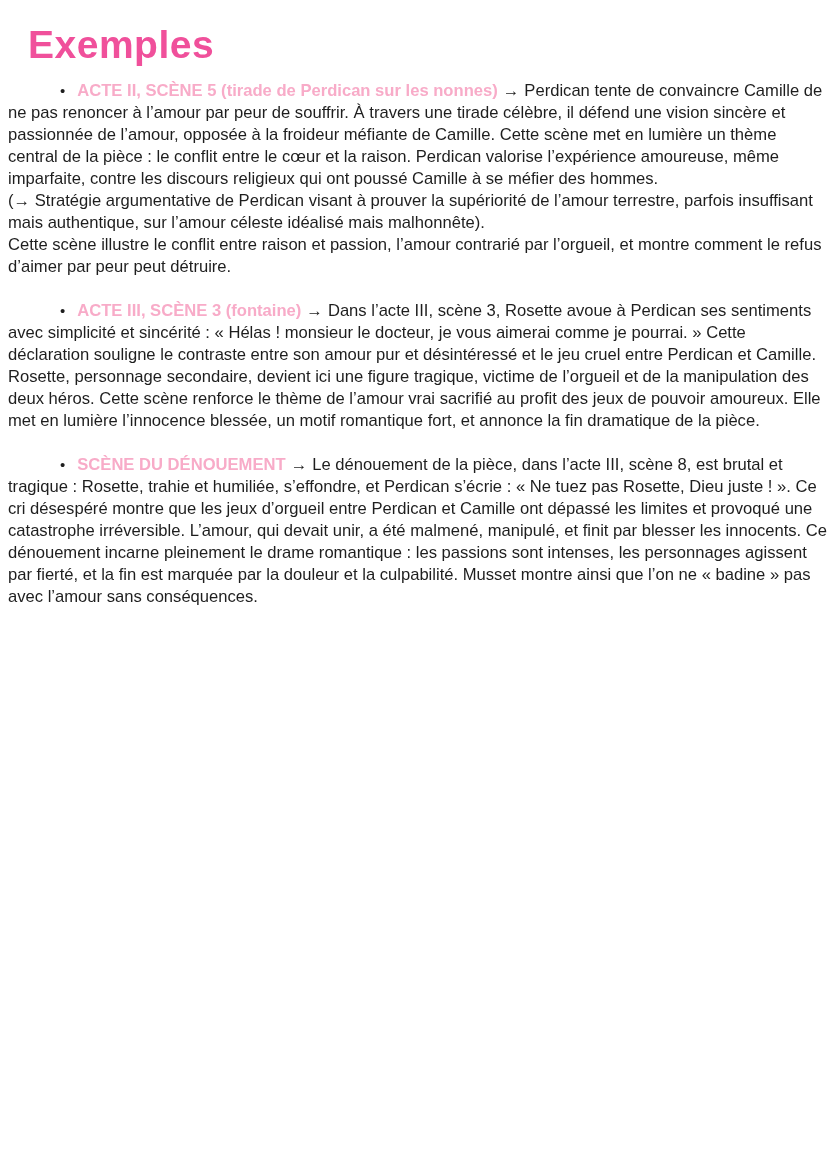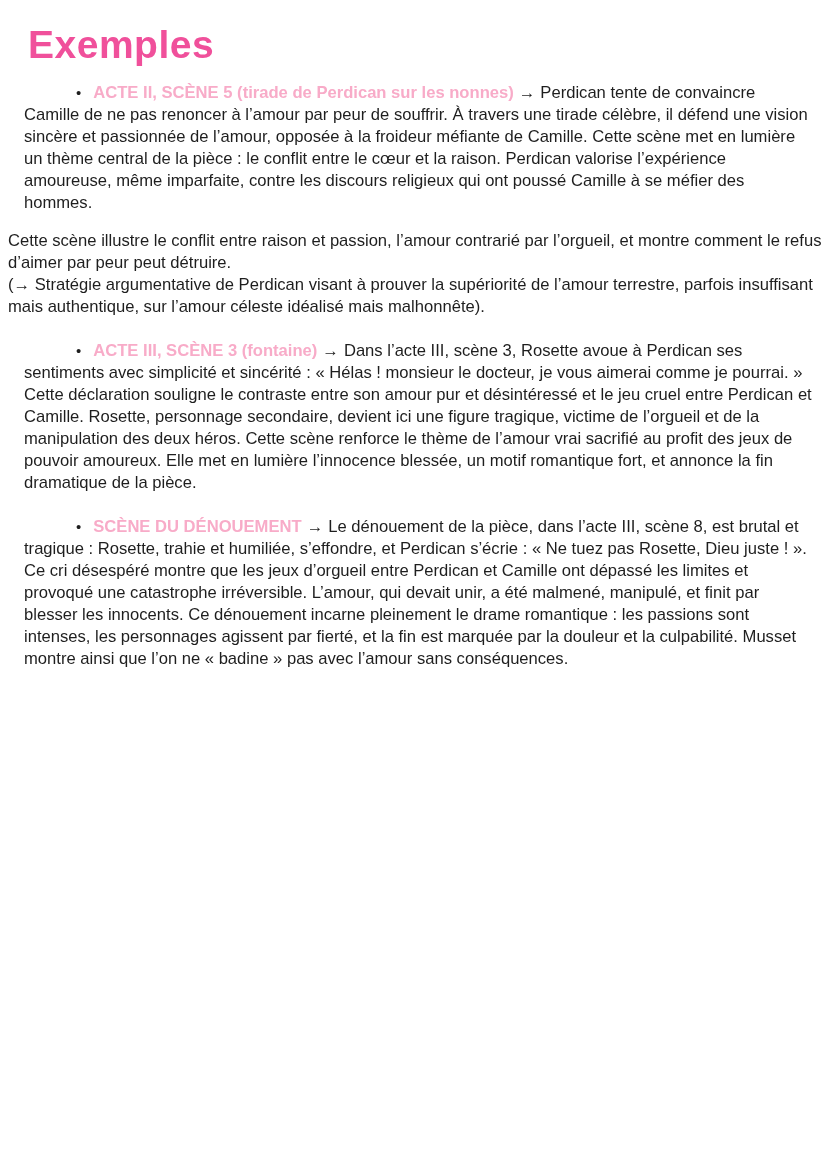--- a/index.html
+++ b/index.html
@@ -28,21 +28,21 @@
     font-weight:800;
     letter-spacing:0.5px;
     color:var(--title-color);
   }
   .section{
     margin:0 0 22px 0;
     font-size:16.6px;
     line-height:22px;
   }
   .lead{
-    margin:16px;
+    margin:0;
     text-indent:26px;
   }
   .cont{
     margin:0;
   }
   .bullet{
     display:inline-block;
     margin-right:12px;
     font-size:15px;
     color:var(--text-color);
@@ -58,22 +58,22 @@
 </style>
 </head>
 <body>
 
 <div class="page">
 
   <h1 class="doc-title">Exemples</h1>
 
   <div class="section">
     <p class="lead"><span class="bullet">•</span><span class="sec-header">ACTE II, SCÈNE 5 (tirade de Perdican sur les nonnes)</span><span class="arrow">→</span><span>Perdican tente de convaincre Camille de ne pas renoncer à l’amour par peur de souffrir. À travers une tirade célèbre, il défend une vision sincère et passionnée de l’amour, opposée à la froideur méfiante de Camille. Cette scène met en lumière un thème central de la pièce : le conflit entre le cœur et la raison. Perdican valorise l’expérience amoureuse, même imparfaite, contre les discours religieux qui ont poussé Camille à se méfier des hommes.</span></p>
+    <p class="cont">(→ Stratégie argumentative de Perdican visant à prouver la supériorité de l’amour terrestre, parfois insuffisant mais authentique, sur l’amour céleste idéalisé mais malhonnête).</p>
     <p class="cont">Cette scène illustre le conflit entre raison et passion, l’amour contrarié par l’orgueil, et montre comment le refus d’aimer par peur peut détruire.</p>
-    <p class="cont">(→ Stratégie argumentative de Perdican visant à prouver la supériorité de l’amour terrestre, parfois insuffisant mais authentique, sur l’amour céleste idéalisé mais malhonnête).</p>
   </div>
 
   <div class="section">
     <p class="lead"><span class="bullet">•</span><span class="sec-header">ACTE III, SCÈNE 3 (fontaine)</span><span class="arrow">→</span><span>Dans l’acte III, scène 3, Rosette avoue à Perdican ses sentiments avec simplicité et sincérité : « Hélas ! monsieur le docteur, je vous aimerai comme je pourrai. » Cette déclaration souligne le contraste entre son amour pur et désintéressé et le jeu cruel entre Perdican et Camille. Rosette, personnage secondaire, devient ici une figure tragique, victime de l’orgueil et de la manipulation des deux héros. Cette scène renforce le thème de l’amour vrai sacrifié au profit des jeux de pouvoir amoureux. Elle met en lumière l’innocence blessée, un motif romantique fort, et annonce la fin dramatique de la pièce.</span></p>
   </div>
 
   <div class="section">
     <p class="lead"><span class="bullet">•</span><span class="sec-header">SCÈNE DU DÉNOUEMENT</span><span class="arrow">→</span><span>Le dénouement de la pièce, dans l’acte III, scène 8, est brutal et tragique : Rosette, trahie et humiliée, s’effondre, et Perdican s’écrie : « Ne tuez pas Rosette, Dieu juste ! ». Ce cri désespéré montre que les jeux d’orgueil entre Perdican et Camille ont dépassé les limites et provoqué une catastrophe irréversible. L’amour, qui devait unir, a été malmené, manipulé, et finit par blesser les innocents. Ce dénouement incarne pleinement le drame romantique : les passions sont intenses, les personnages agissent par fierté, et la fin est marquée par la douleur et la culpabilité. Musset montre ainsi que l’on ne « badine » pas avec l’amour sans conséquences.</span></p>
   </div>
 

